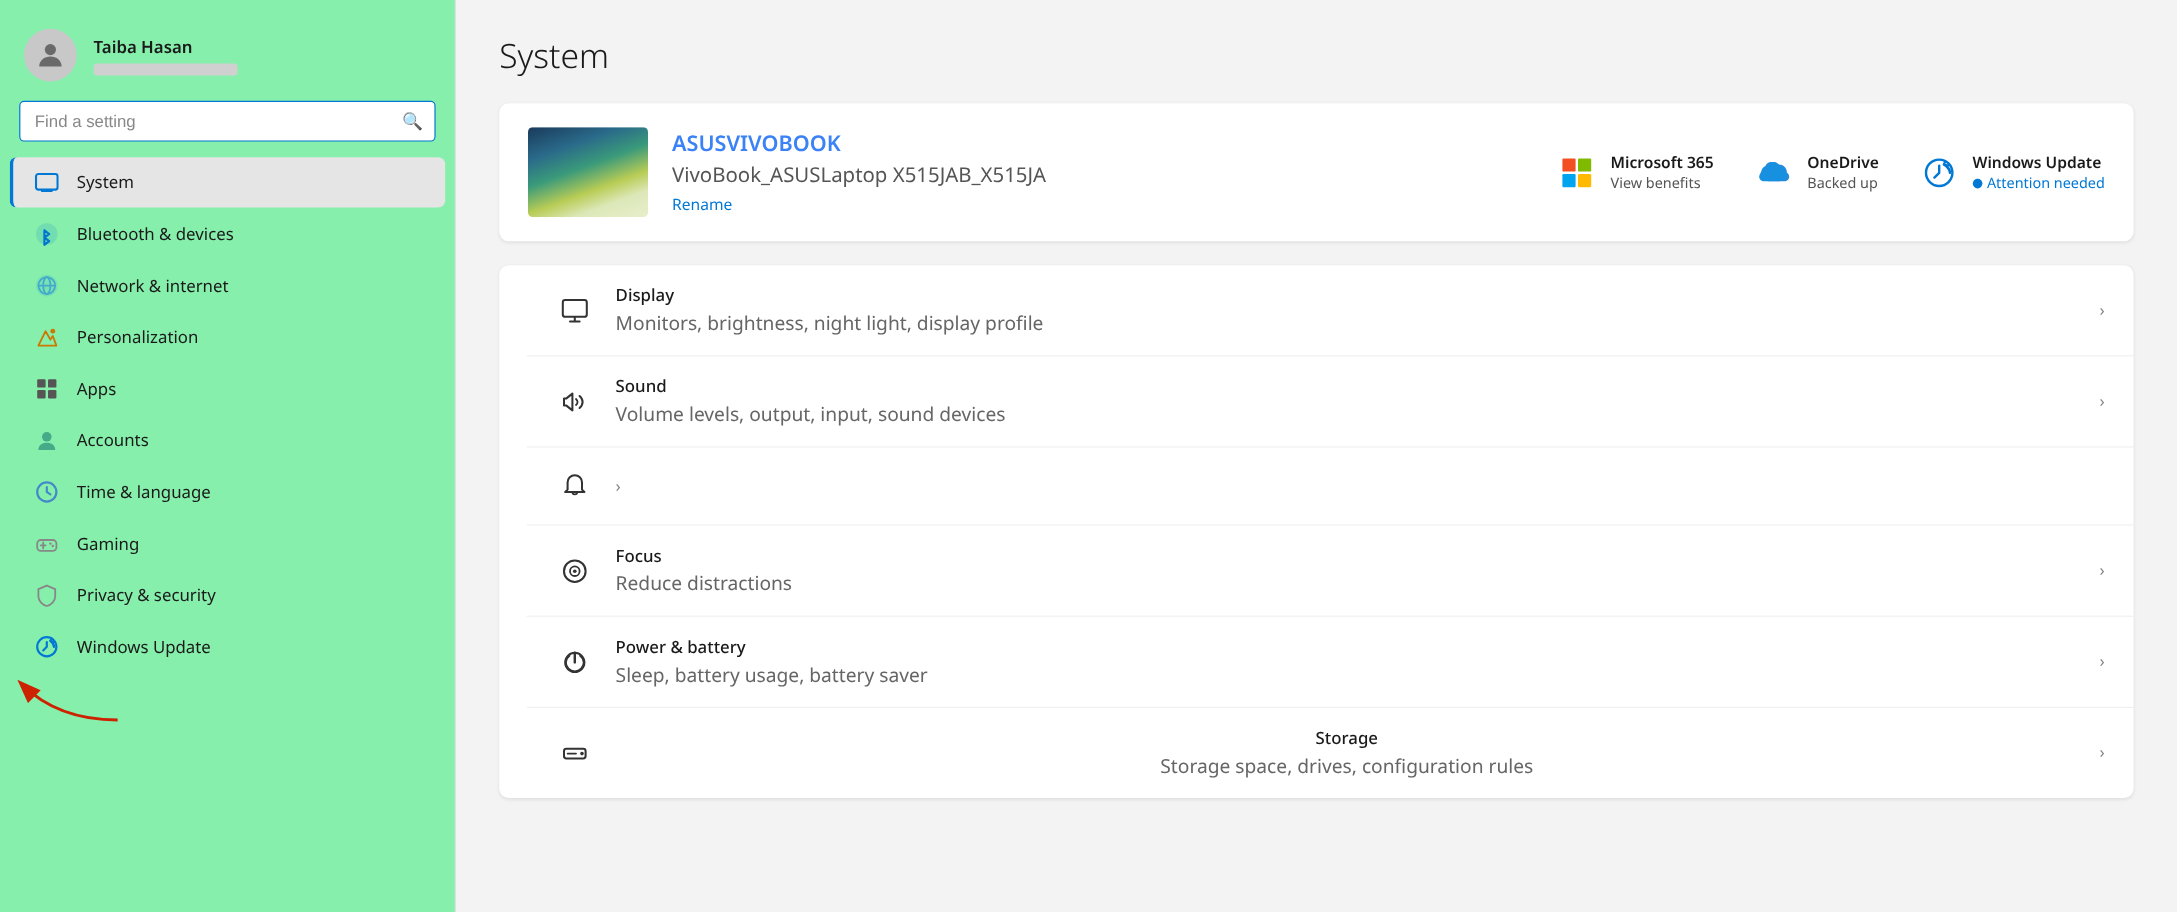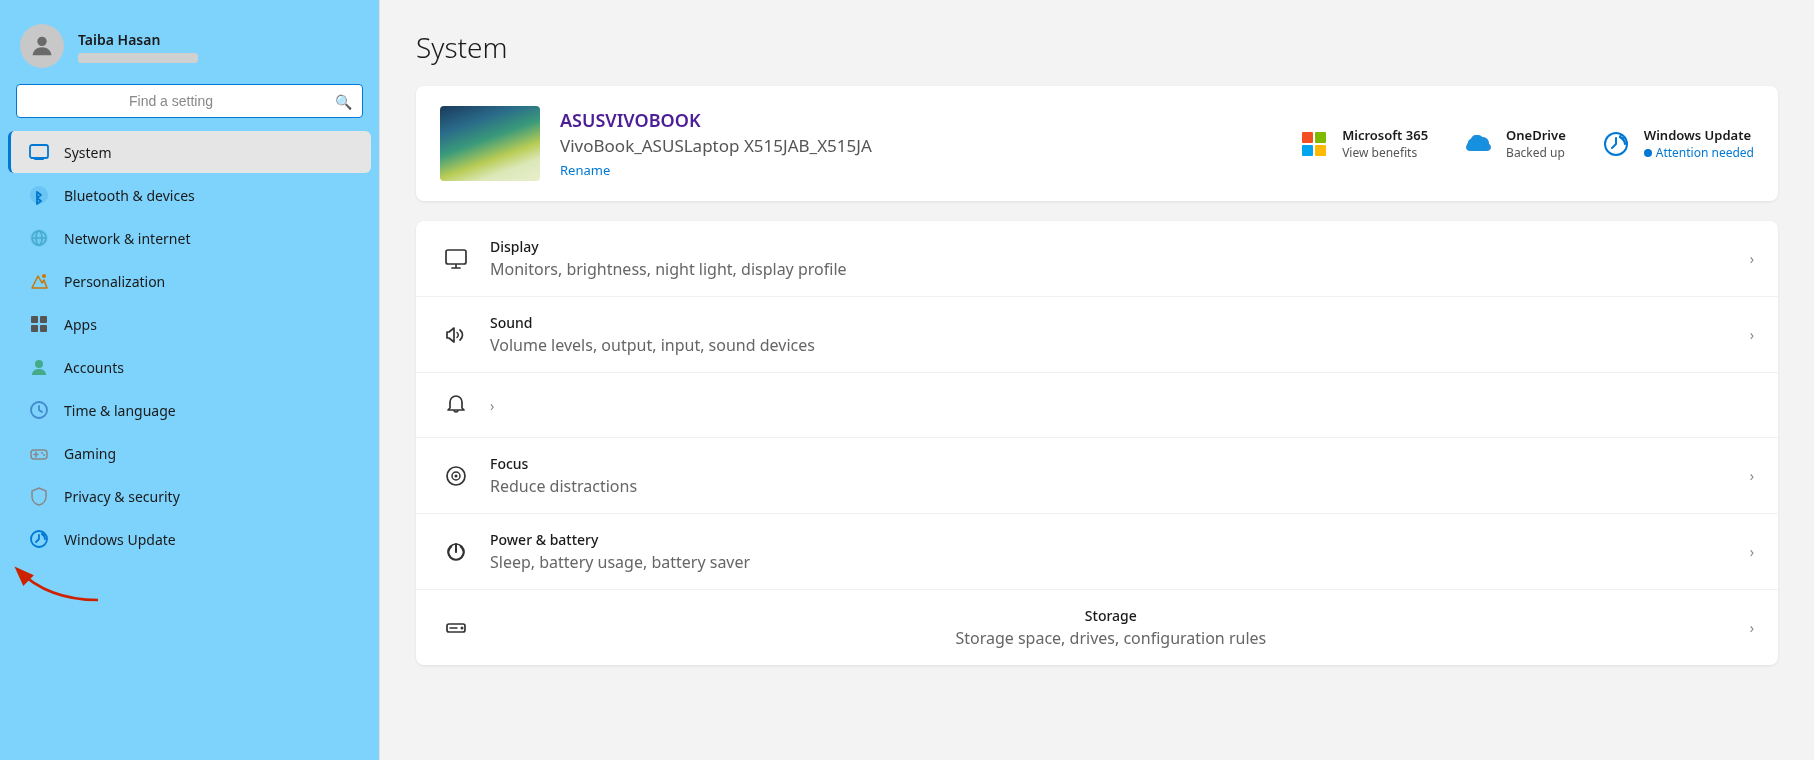--- a/index.html
+++ b/index.html
@@ -11,21 +11,21 @@
       width: 1814px;
       overflow: hidden;
       font-size: 14px;
       color: #1a1a1a;
     }
 
     
     .sidebar {
       width: 380px;
       min-width: 380px;
-      background: #7dd3fc;
+      background: #86efac;
       display: flex;
       flex-direction: column;
       padding: 16px 0;
       border-right: 1px solid #e0e0e0;
       overflow-y: auto;
     }
 
     .user-section {
       display: flex;
       align-items: center;
@@ -65,21 +65,20 @@
 
     .search-box input {
       width: 100%;
       padding: 8px 49px 8px 12px;
       border: 1.5px solid #0078d4;
       border-radius: 4px;
       background: #fff;
       font-size: 14px;
       color: #333;
       outline: none;
-      text-align: center;
     }
 
     .search-box input::placeholder { color: #888; }
 
     .search-icon {
       position: absolute;
       right: 10px;
       top: 50%;
       transform: translateY(-50%);
       color: #555;
@@ -153,21 +152,21 @@
     }
 
     .device-image-inner {
       width: 100%;
       height: 100%;
       background:
         linear-gradient(160deg, #1a3a5a 0%, #2a6a8a 25%, #3a9a7a 45%, #b8cc55 65%, #dce8b8 80%, #e8eecc 100%);
     }
 
     .device-details { flex: 1; }
-    .device-name { font-size: 18px; font-weight: 600; color: #4c1d95; }
+    .device-name { font-size: 18px; font-weight: 600; color: #3b82f6; }
     .device-model { font-size: 17px; color: #555; margin-top: 2px; }
     .device-rename {
       font-size: 13px;
       color: #0078d4;
       cursor: pointer;
       margin-top: 4px;
       display: inline-block;
     }
 
     .device-actions {
@@ -215,20 +214,21 @@
     }
 
     .settings-item {
       display: flex;
       align-items: center;
       padding: 16px 24px;
       border-bottom: 1px solid #f0f0f0;
       cursor: pointer;
       gap: 18px;
       transition: background 0.1s;
+      margin-left: 23px;
     }
 
     .settings-item:last-child { border-bottom: none; text-align: center; }
 
     .settings-item-icon {
       width: 32px;
       height: 32px;
       display: flex;
       align-items: center;
       justify-content: center;

